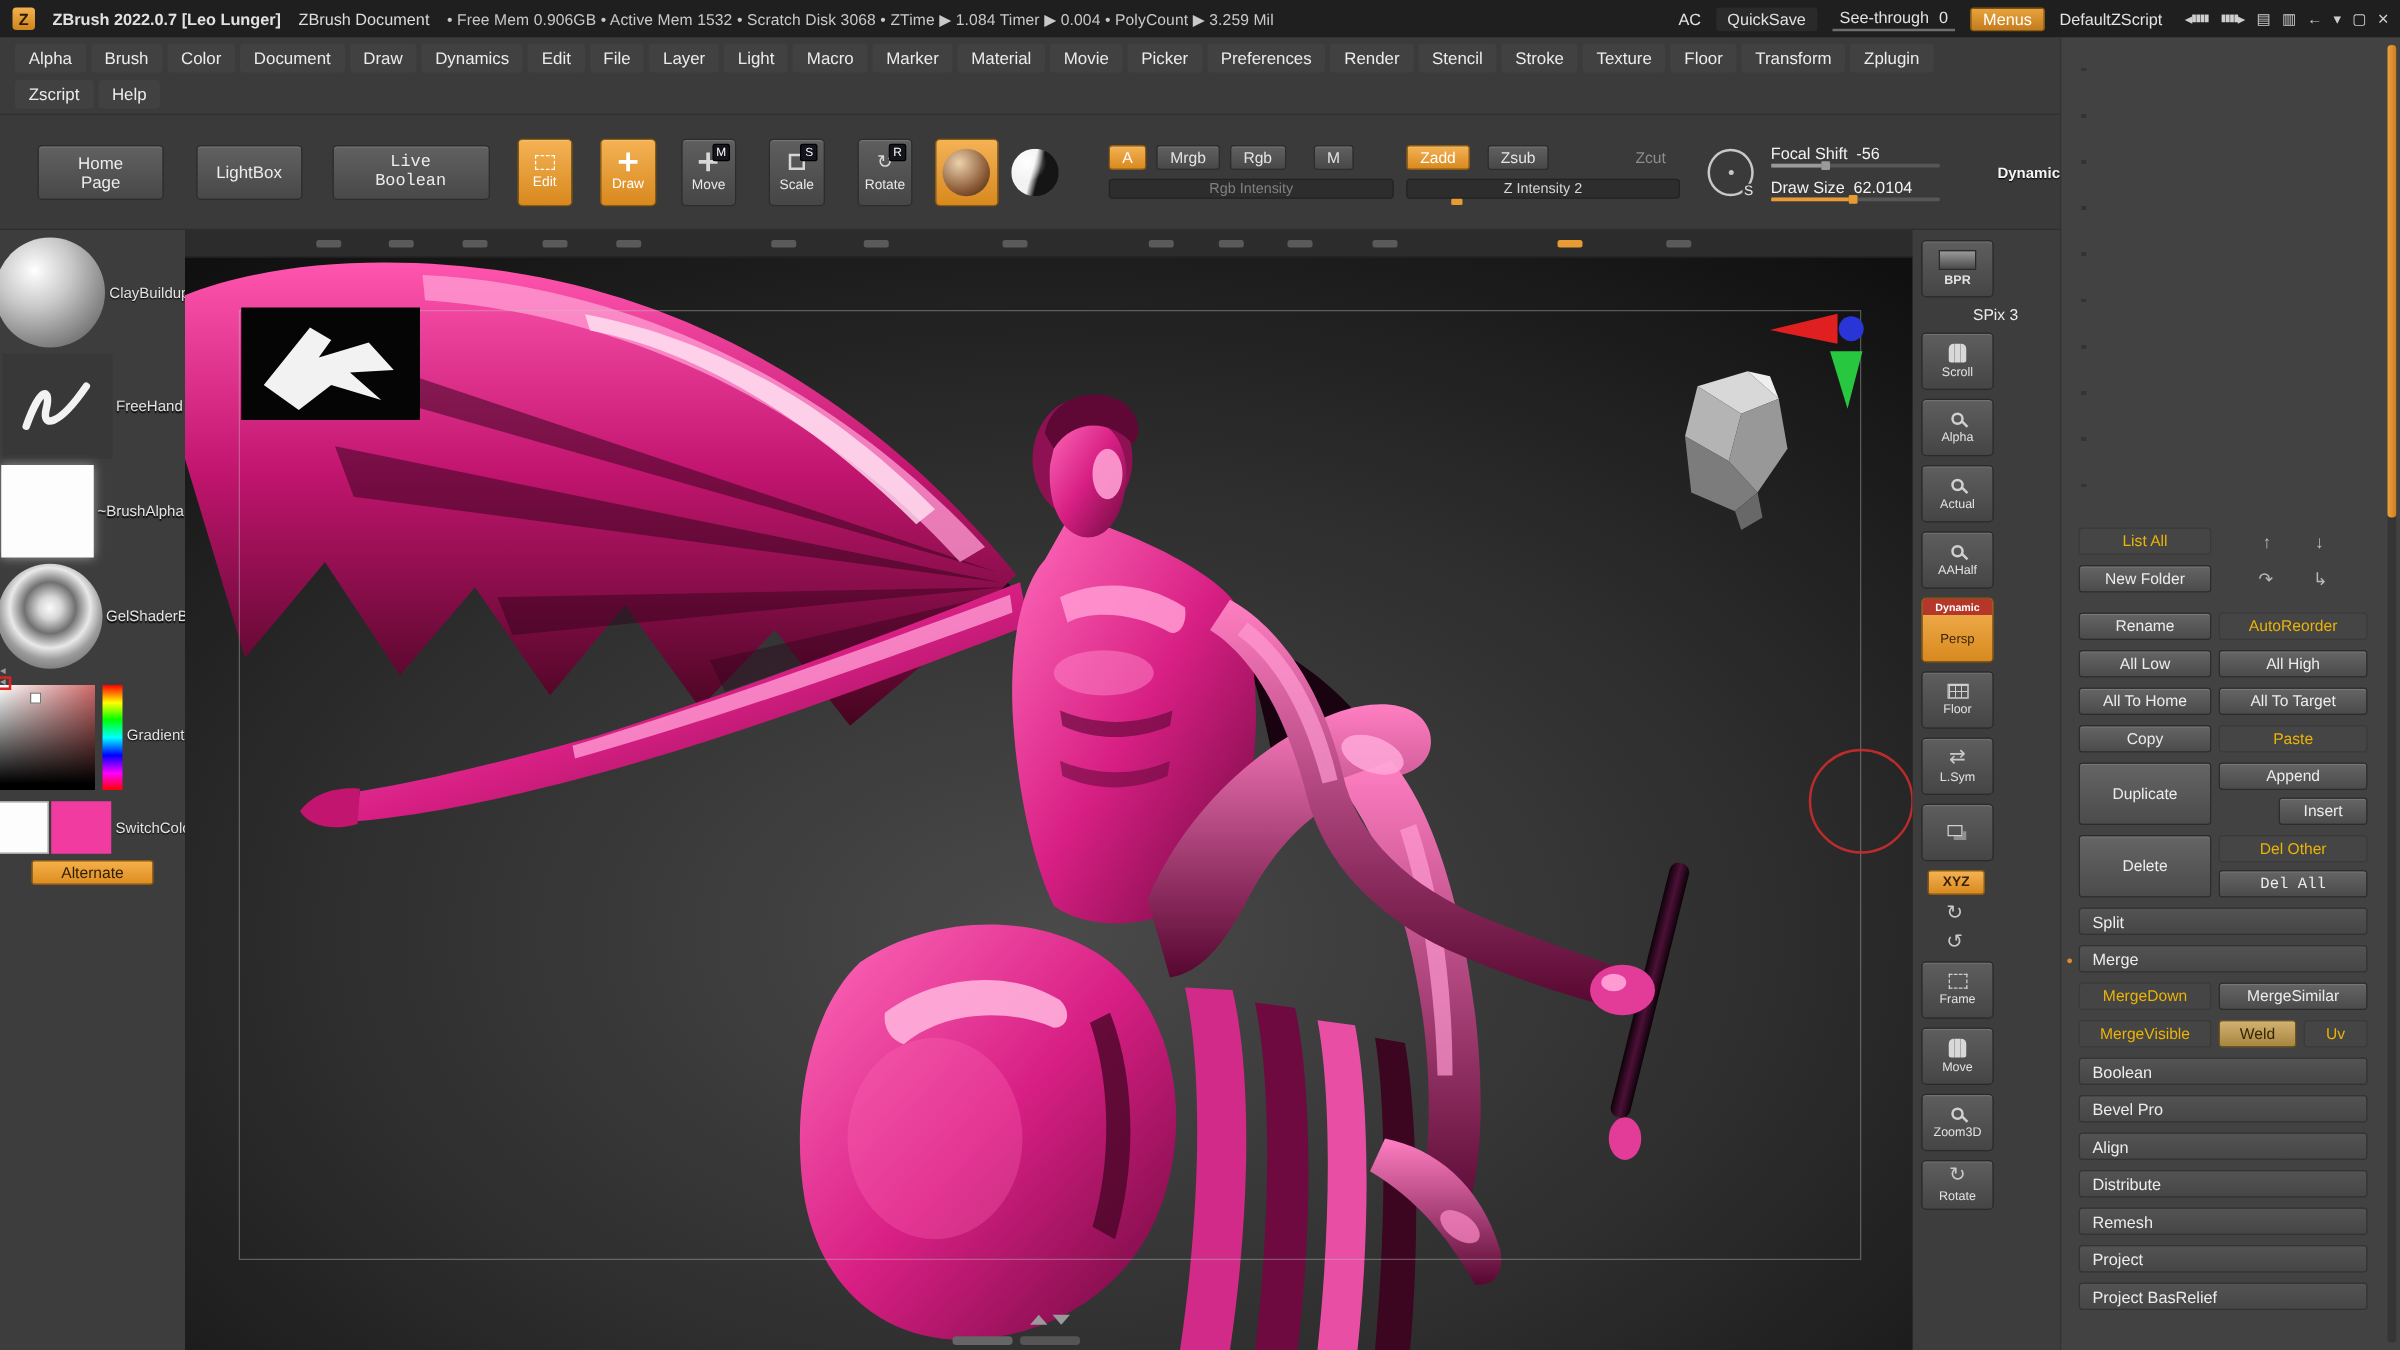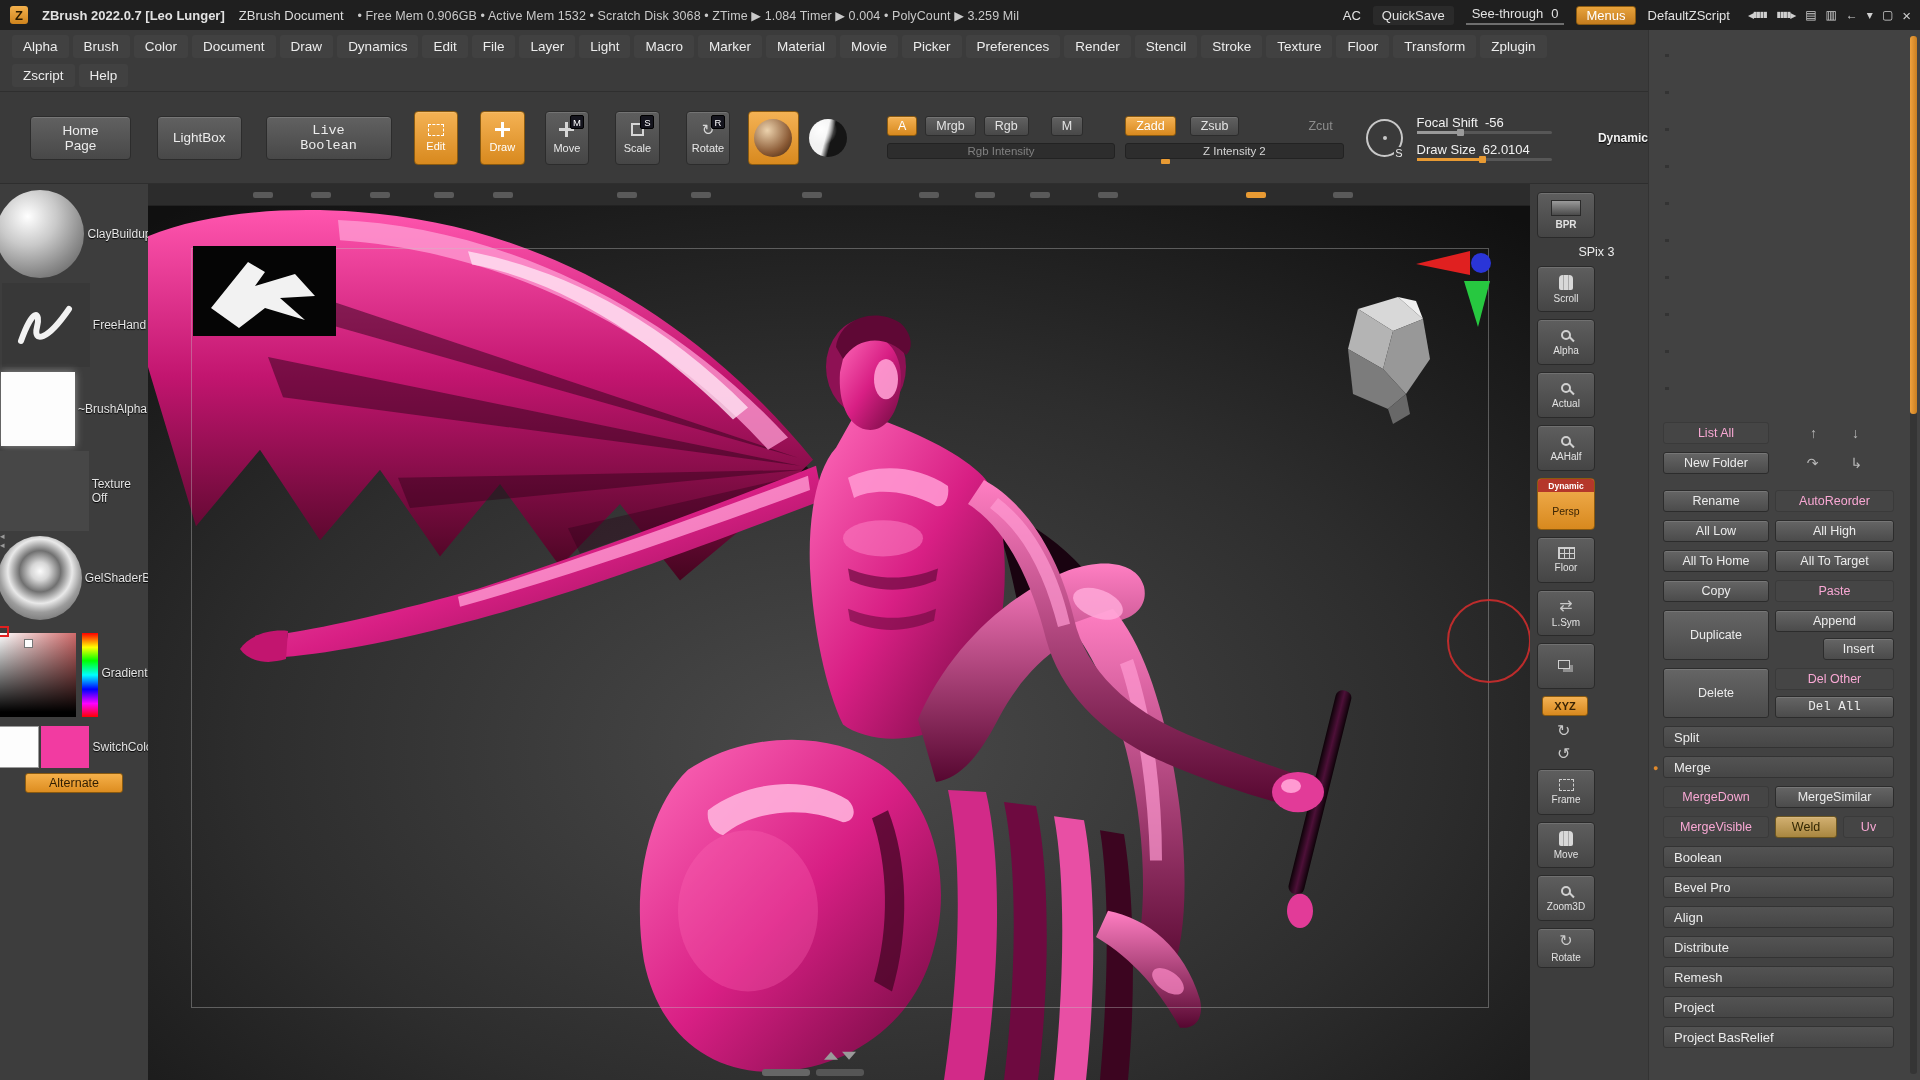--- a/index.html
+++ b/index.html
@@ -174,21 +174,21 @@
   .panel-scroll .pthumb { position:absolute; top:0; left:0; width:100%; height:378px;
     background:linear-gradient(90deg,#f0a13c,#c97f22); border-radius:3px; }
   .rows { padding:0 26px 0 14px; }
   .prow { display:grid; grid-template-columns:106px 1fr; gap:6px; margin-bottom:8px; position:relative; }
   .prow3 { grid-template-columns:106px 62px 1fr; }
   .prowtall { grid-template-rows:22px 22px; }
   .p-btn { height:22px; background:linear-gradient(#656565,#4b4b4b); border:1px solid #2c2c2c; border-radius:3px;
     color:#ececec; font-size:12.5px; display:flex; align-items:center; justify-content:center; cursor:default;
     box-shadow:inset 0 1px 0 rgba(255,255,255,.12); }
   .p-btn.tall { height:auto; grid-row:1 / 3; }
-  .p-btn.dis { background:#454545; border-color:#3a3a3a; color:#f9a8d4; box-shadow:none; }
+  .p-btn.dis { background:#454545; border-color:#3a3a3a; color:#eab308; box-shadow:none; }
   .p-btn.tan { background:linear-gradient(#d2b071,#a8863f); border-color:#6b5520; color:#332702; }
   .arrowcell { display:flex; align-items:center; justify-content:space-evenly; color:#b9b9b9; font-size:14px; }
   .sect { height:22px; margin-bottom:8px; background:linear-gradient(#535353,#464646); border:1px solid #333;
     border-radius:3px; color:#ececec; font-size:13px; display:flex; align-items:center; padding-left:10px;
     position:relative; cursor:default; }
   .bullet { position:absolute; left:-11px; top:6px; font-size:9px; color:#e0892c; }
   .gap14 { margin-bottom:16px; }
 </style>
 </head>
 <body>
@@ -373,24 +373,20 @@
                   <path d="M10,44 C22,10 30,14 26,30 C22,46 36,44 58,12" fill="none" stroke="#f2f2f2" stroke-width="6" stroke-linecap="round"></path>
                 </svg>
             </span>
             <span class="tray-label">FreeHand</span>
           </div>
           <div class="tray-item">
             <span class="alpha-sq"></span>
             <span class="tray-label">~BrushAlpha</span>
           </div>
           <div class="tray-item">
-            <span class="tex-tile"></span>
-            <span class="tray-label">Texture Off</span>
-          </div>
-          <div class="tray-item">
             <span class="mat-sphere"></span>
             <span class="tray-label">GelShaderB</span>
           </div>
           <div class="tray-item">
             <span class="picker">
               <span class="pick-main"></span>
               <span class="pick-hue"></span>
               <span class="pick-red"></span>
               <span class="pick-sel"></span>
             </span>

